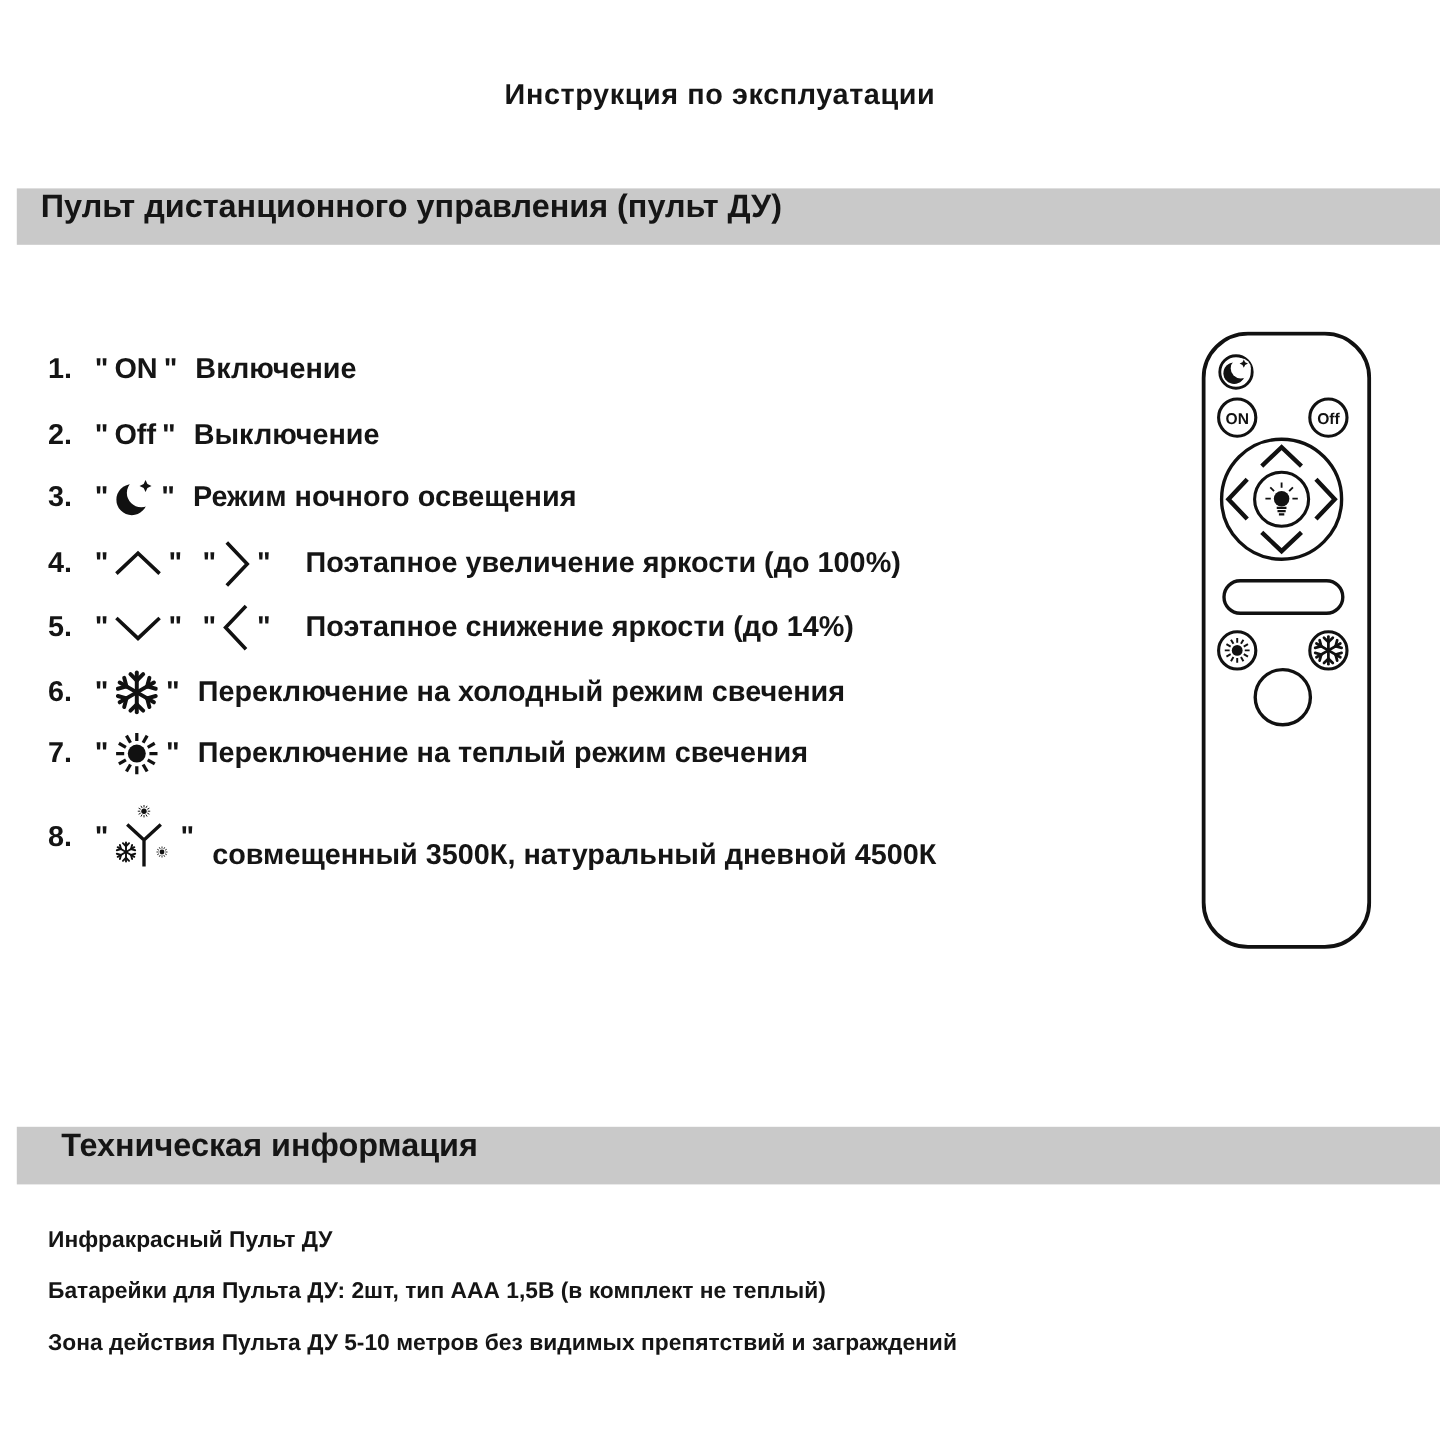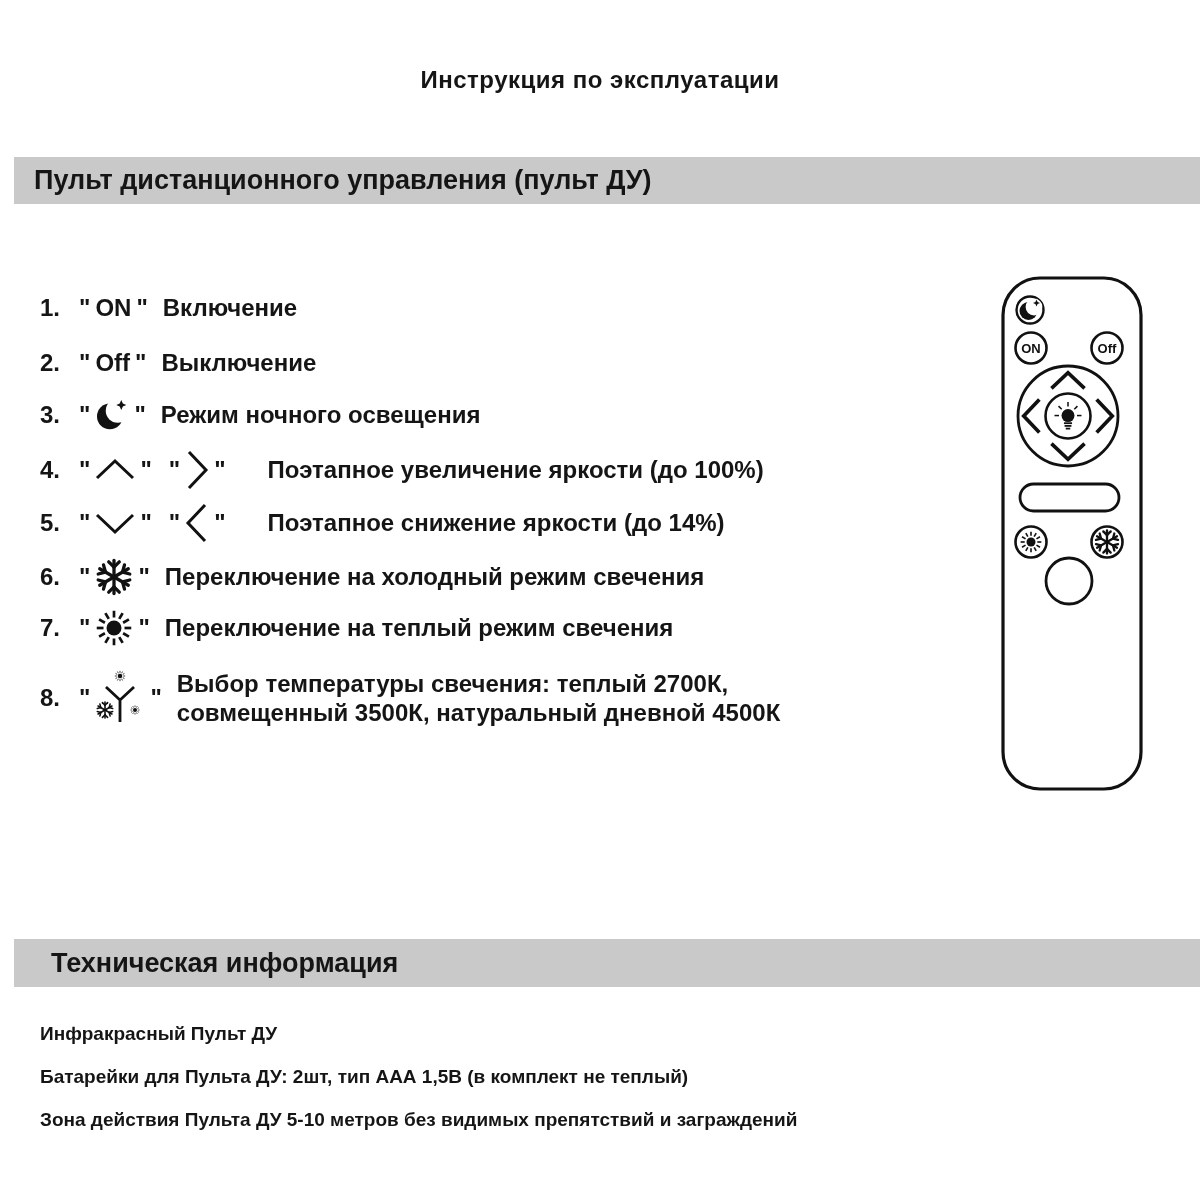--- a/index.html
+++ b/index.html
@@ -7,34 +7,34 @@
     position:relative;width:1200px;height:1200px;background:#ffffff;
     font-family:"Liberation Sans",sans-serif;font-weight:700;color:#151515;
     overflow:hidden;
   }
   .doc-title{
     position:absolute;top:66px;left:0;width:100%;text-align:center;
     font-size:24px;letter-spacing:0.5px;
   }
   .section-bar{
     position:absolute;left:14px;right:0;background:#c9c9c9;
-    display:flex;align-items:center;box-sizing:border-box;
+    display:flex;box-sizing:border-box;
     padding-left:20px;font-size:27px;
   }
   #bar-remote{top:157px;height:47px;}
   #bar-technical{top:939px;height:48px;padding-left:37px;}
   .item{
     position:absolute;left:40px;display:flex;align-items:center;
     font-size:24px;white-space:nowrap;height:44px;
   }
   .item .num{display:inline-block;width:34px;}
   .q{margin:0 5px;}
   .sym{letter-spacing:0;}
   .desc{margin-left:10px;}
-  .desc-wide{margin-left:37px;}
+  .desc-wide{margin-left:24px;}
   .icon-wrap{display:inline-flex;align-items:center;justify-content:center;}
   #item-8{height:76px;align-items:center;}
   #item-8 .desc2{margin-left:10px;line-height:29px;white-space:normal;}
   .tech-line{position:absolute;left:40px;font-size:19px;white-space:nowrap;}
   #tech-0{top:1023px;}
   #tech-1{top:1066px;}
   #tech-2{top:1109px;}
   .remote-svg{position:absolute;left:1001px;top:276px;}
   svg text{font-family:"Liberation Sans",sans-serif;font-weight:700;fill:#111;}
   .defs-holder{position:absolute;width:0;height:0;overflow:hidden;}
@@ -229,21 +229,21 @@
   <div class="item" id="item-8" style="top:660px">
     <span class="num">8.</span>
     <span class="q">"</span>
     <span class="icon-wrap">
       <svg width="50" height="62" viewBox="-25 -33 50 62">
           <use href="#def-temp"></use>
         </svg>
     </span>
     <span class="q">"</span>
     <span class="desc2">
-      <span>Выбор температуры свечения: теплый 2700К,</span><br>
+      <br>
       <span>совмещенный 3500К, натуральный дневной 4500К</span>
     </span>
   </div>
 
   <svg class="remote-svg" width="142" height="515" viewBox="0 0 142 515">
     <rect x="2" y="2" width="138" height="511" rx="37" fill="#fff" stroke="#111" stroke-width="3.2"></rect>
     <g>
       <circle cx="29" cy="34" r="13.5" fill="#fff" stroke="#111" stroke-width="2.4"></circle>
       <use href="#def-moon" transform="translate(29,34) scale(1.0)"></use>
     </g>

